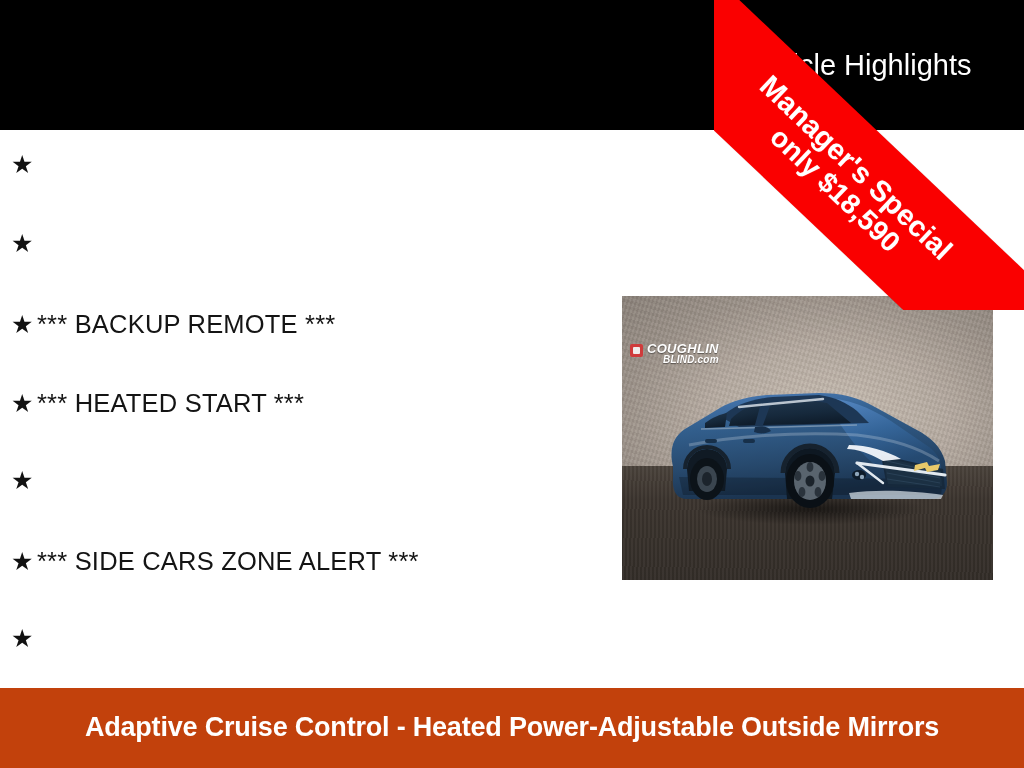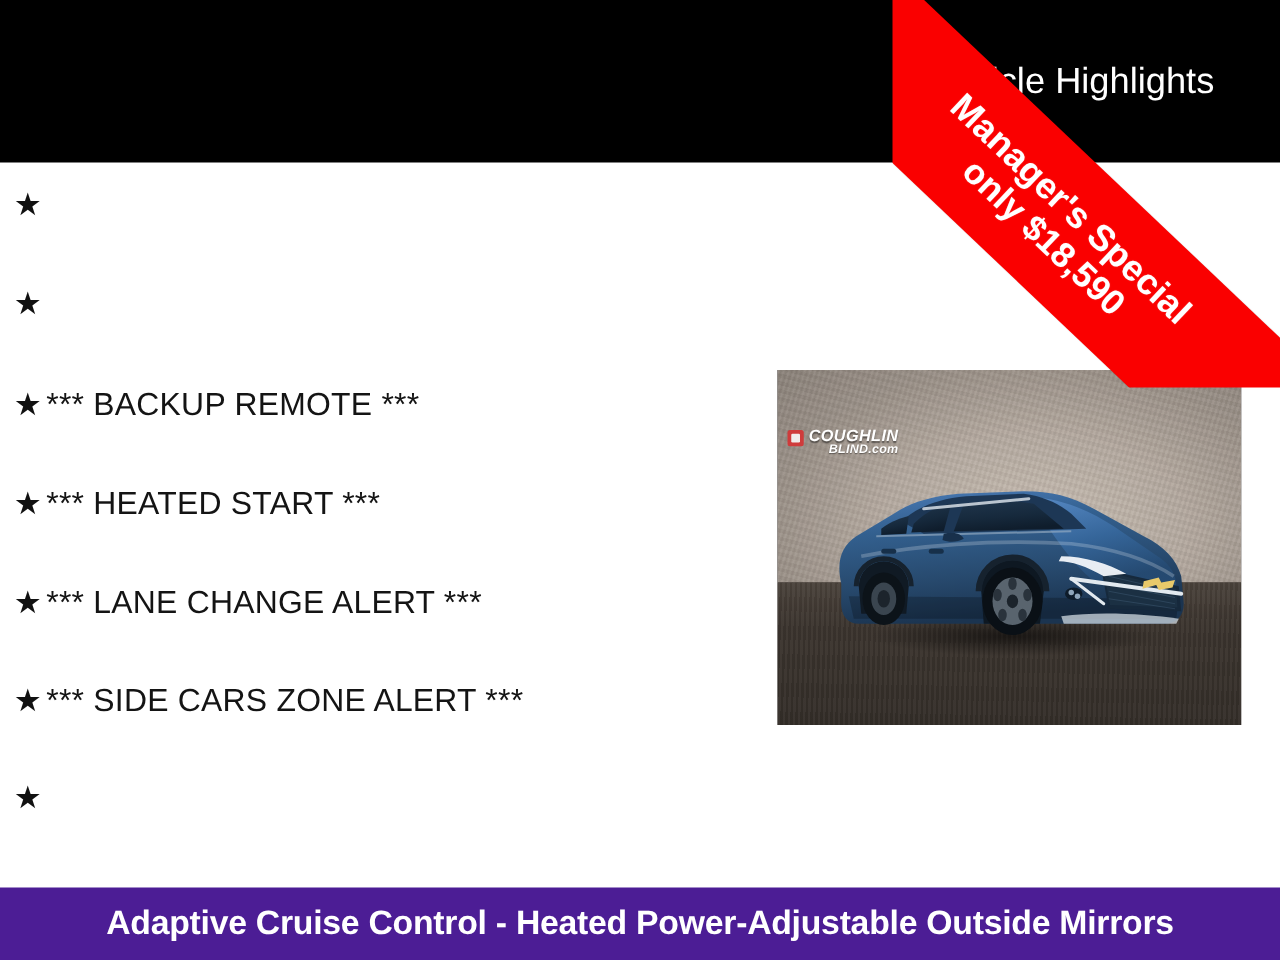--- a/index.html
+++ b/index.html
@@ -209,22 +209,22 @@
     height: 190px;
     z-index: 5;
   }
 
   
   .footer-banner {
     position: absolute;
     left: 0;
     bottom: 0;
     width: 1024px;
-    height: 58px;
-    background: #4c1d95;
+    height: 80px;
+    background: #c2410c;
     display: flex;
     align-items: center;
     justify-content: center;
     box-sizing: border-box;
     padding: 0 18px;
   }
   .footer-text {
     color: #ffffff;
     font-weight: bold;
     font-size: 27px;
@@ -262,21 +262,20 @@
     <span class="highlight-text">*** BACKUP REMOTE ***</span>
   </div>
 
   <div class="highlight-item">
     <span class="star-icon">★</span>
     <span class="highlight-text">*** HEATED START ***</span>
   </div>
 
   <div class="highlight-item">
     <span class="star-icon">★</span>
-    <span class="highlight-text">*** LANE CHANGE ALERT ***</span>
   </div>
 
   <div class="highlight-item">
     <span class="star-icon">★</span>
     <span class="highlight-text">*** SIDE CARS ZONE ALERT ***</span>
   </div>
 
   <div class="highlight-item">
     <span class="star-icon">★</span>
   </div>

